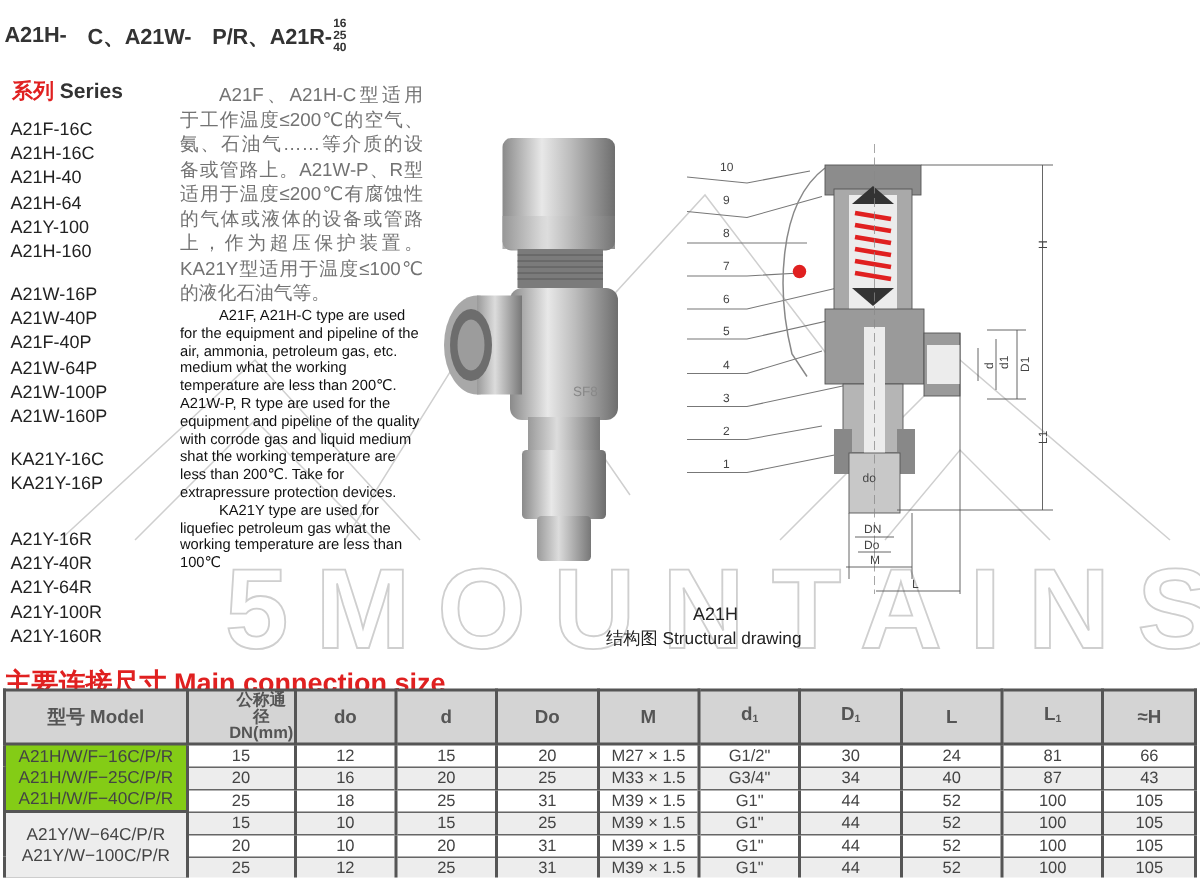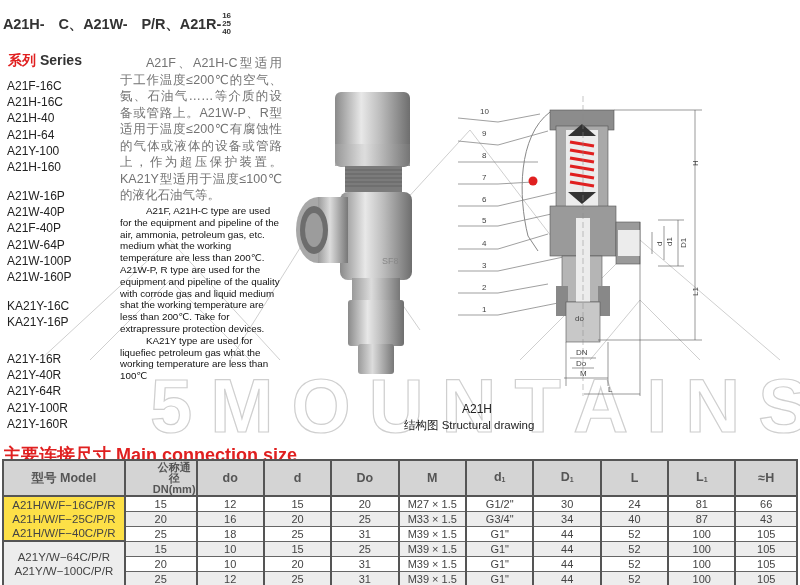--- a/index.html
+++ b/index.html
@@ -24,21 +24,21 @@
   .drawing { position: absolute; left: 458px; top: 96px; width: 280px; height: 300px; }
   .caption-model { position: absolute; left: 462px; top: 402px; font-size: 12px; color: #222; }
   .caption-text { position: absolute; left: 404px; top: 418px; font-size: 11.5px; color: #222; text-align: center; }
 
   .section-title { position: absolute; left: 3px; top: 443px; font-size: 18px; font-weight: bold; color: #e02020; }
 
   table.spec { position: absolute; left: 2px; top: 459px; width: 796px; border-collapse: collapse; font-size: 11px; color: #444; }
   table.spec th { background: #d4d4d4; font-weight: bold; height: 36px; border: 2px solid #555; text-align: center; font-size: 12.5px; color: #555; line-height: 12px; }
   table.spec td { height: 15px; border-top: 1.5px solid #666; border-bottom: 1.5px solid #666; border-left: 2px solid #555; border-right: 2px solid #555; text-align: center; background: #fff; line-height: 12px; }
   table.spec tr.alt td { background: #ededed; }
-  table.spec td.model { background: #fde047; font-size: 11.5px; line-height: 14px; color: #444; border: 2px solid #555; }
+  table.spec td.model { background: #84cc16; font-size: 11.5px; line-height: 14px; color: #444; border: 2px solid #555; }
   table.spec th.small { font-size: 11px; line-height: 11px; padding-left: 27px; }
   sub.s { font-size: 7px; vertical-align: -1px; }
 </style>
 </head>
 <body>
 
 <svg class="watermark" viewBox="0 0 800 440">
   <g fill="none" stroke="#cfcfcf" stroke-width="1">
 
     <polyline points="40,360 170,240 280,360"></polyline>

